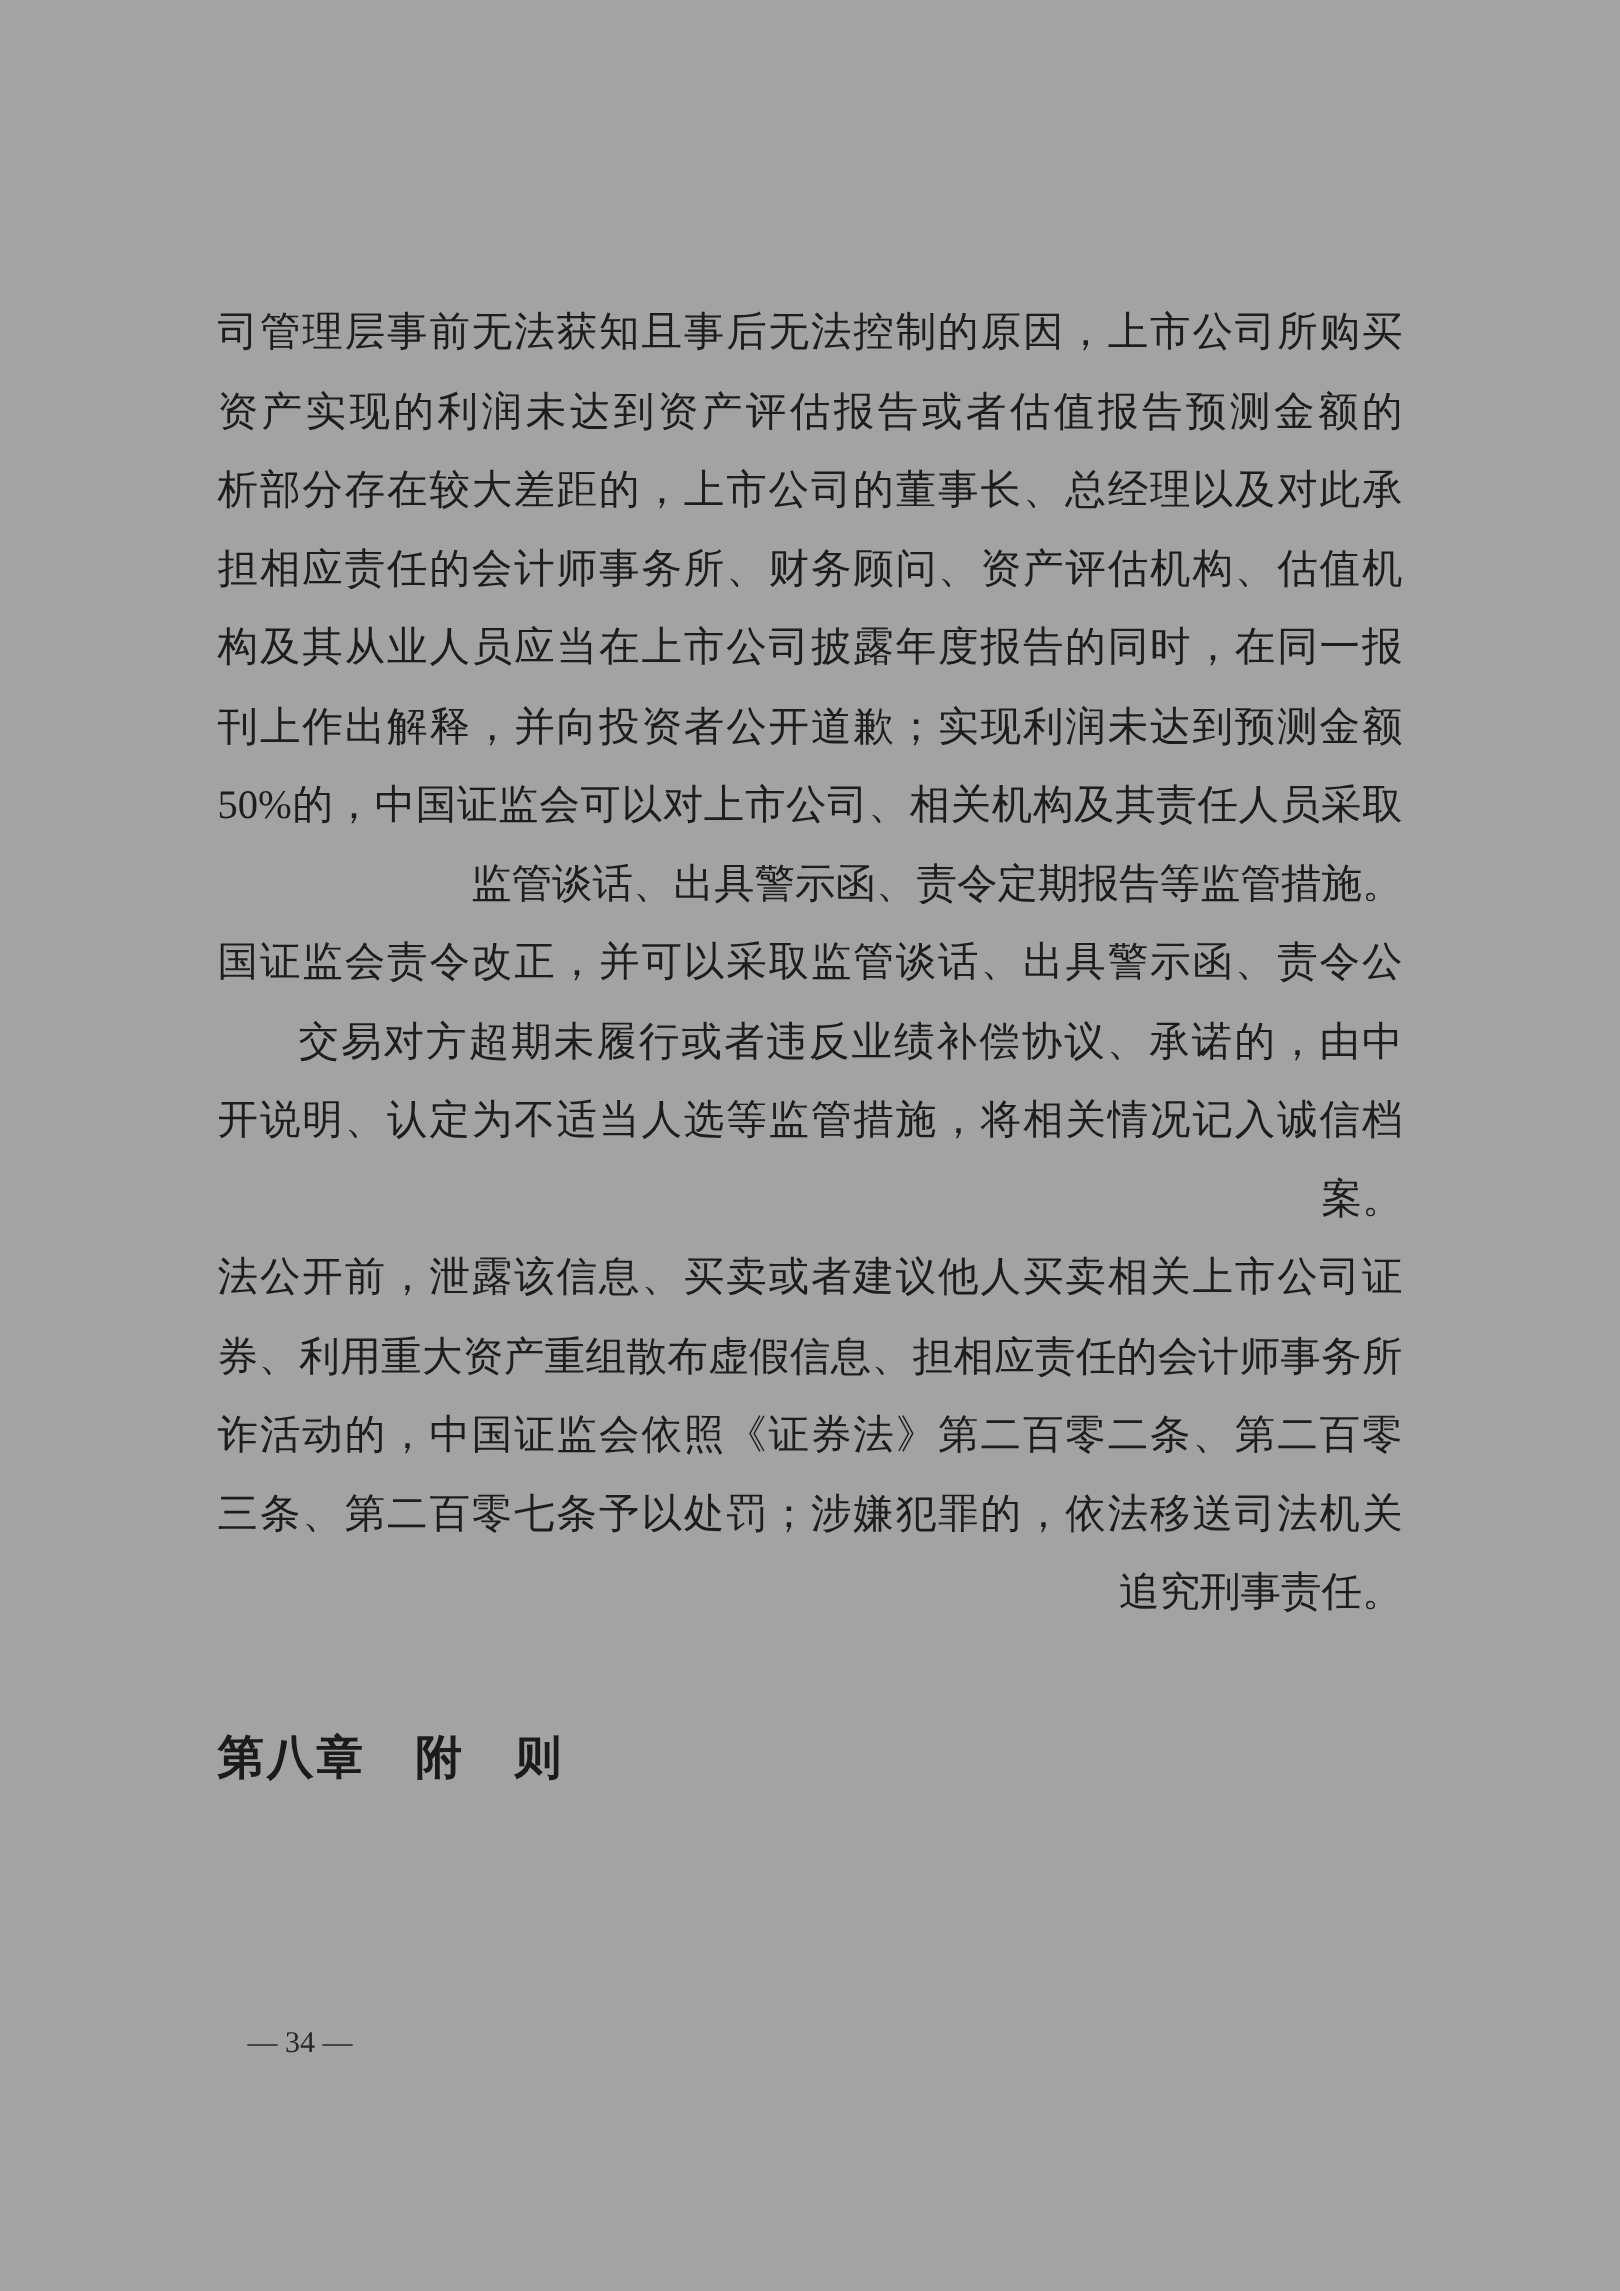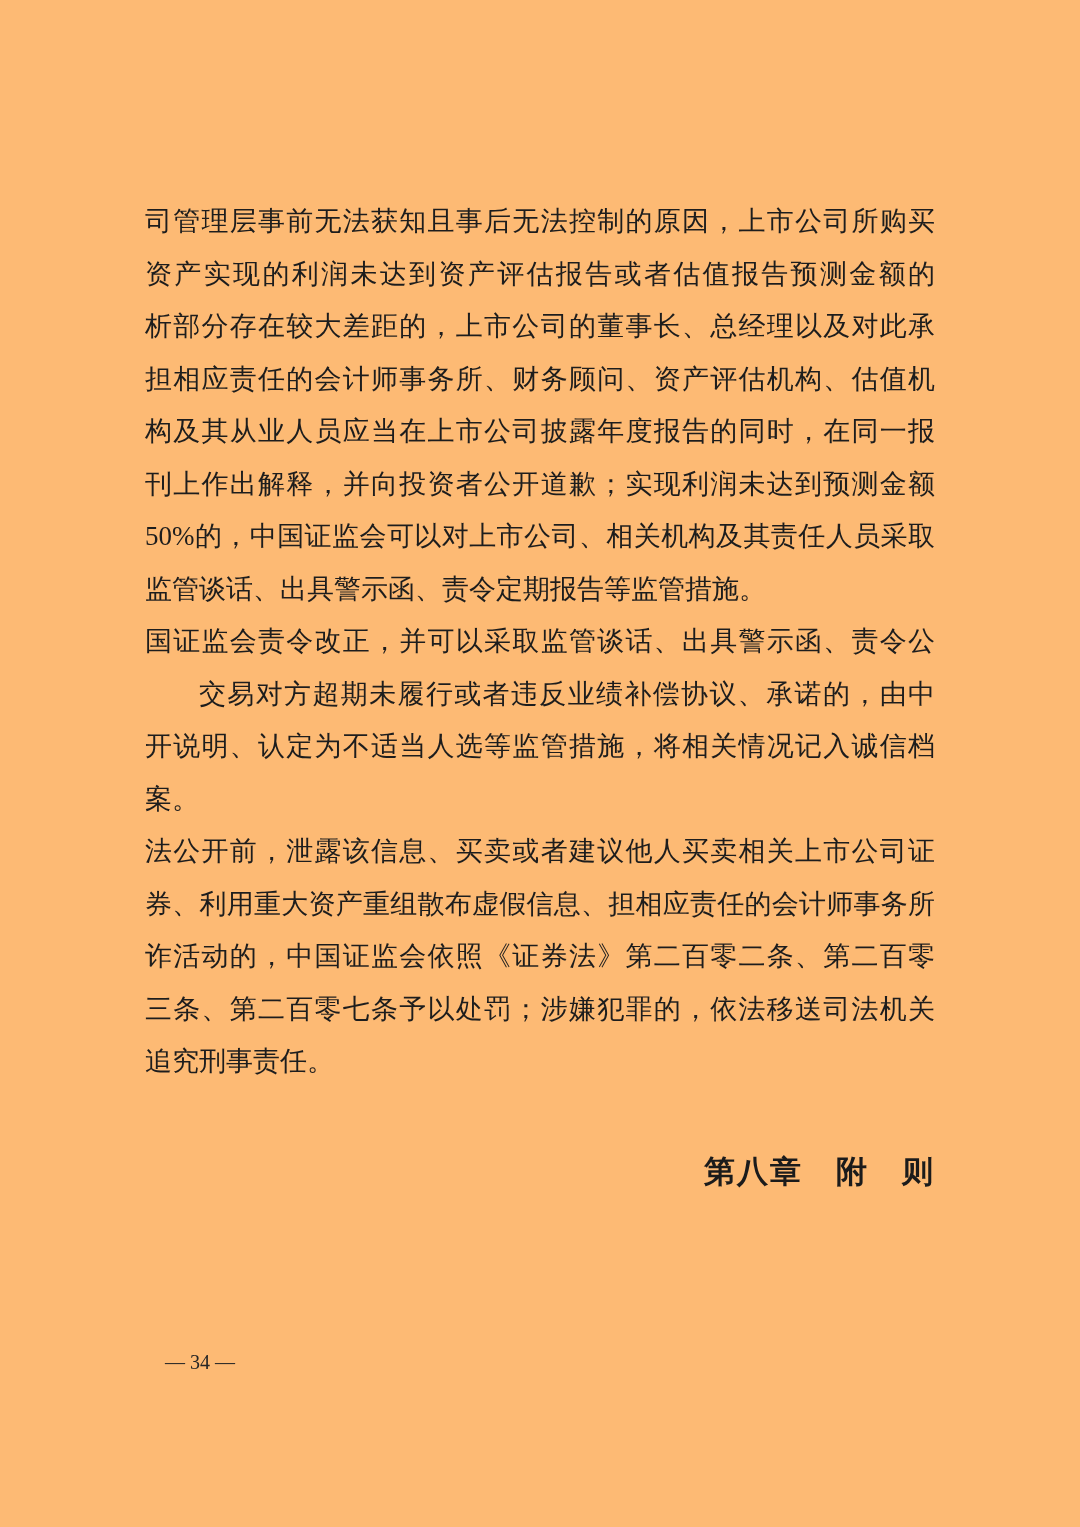--- a/index.html
+++ b/index.html
@@ -2,57 +2,57 @@
 <html><head>
 <meta charset="utf-8">
 <style>
   * { margin: 0; padding: 0; box-sizing: border-box; }
   html, body { background: #ffffff; }
 
   .page {
     position: relative;
     width: 1080px;
     height: 1527px;
-    background: #fdba74;
+    background: #a3a3a3;
     color: #1d1d1d;
     font-family: "Liberation Serif", "DejaVu Serif", serif;
     overflow: hidden;
   }
 
   .content {
     position: absolute;
     left: 145px;
     top: 195px;
     width: 790px;
   }
 
   .line {
     font-size: 27px;
     line-height: 52.5px;
-    text-align: left;
+    text-align: right;
   }
 
   .line.just {
     text-align: justify;
     text-align-last: justify;
     text-justify: inter-character;
   }
 
   .indent { text-indent: 2em; }
 
   .art-num {
     font-weight: bold;
     font-family: "Liberation Sans", "DejaVu Sans", sans-serif;
   }
 
   .chapter {
     margin-top: 58px;
     font-size: 31px;
     line-height: 52px;
-    text-align: right;
+    text-align: left;
     font-weight: bold;
     font-family: "Liberation Sans", "DejaVu Sans", sans-serif;
     color: #1b1b1b;
     letter-spacing: 2px;
   }
 
   .footer {
     position: absolute;
     left: 145px;
     top: 1345px;

